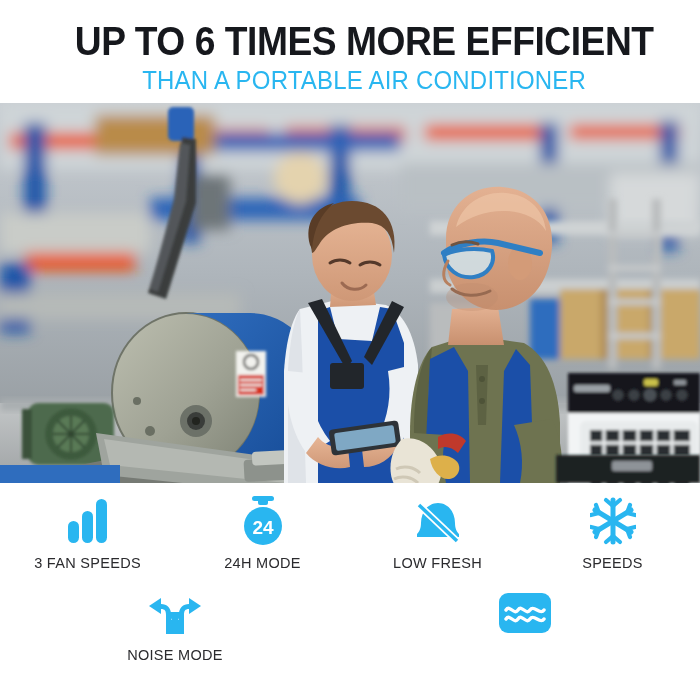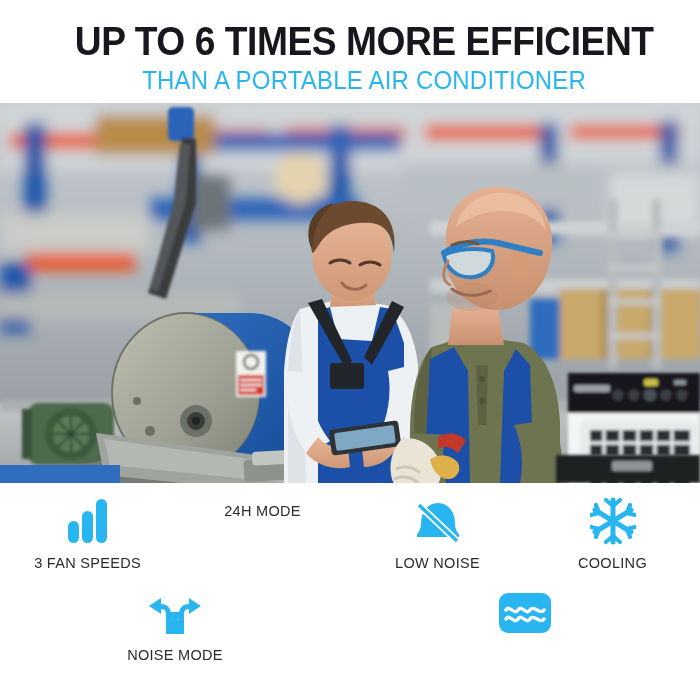--- a/index.html
+++ b/index.html
@@ -394,32 +394,40 @@
           <svg width="48" height="44" viewBox="0 0 48 44">
             <rect x="4" y="22" width="11" height="22" rx="5.5" fill="#29b6f0"></rect>
             <rect x="18" y="12" width="11" height="32" rx="5.5" fill="#29b6f0"></rect>
             <rect x="32" y="0" width="11" height="44" rx="5.5" fill="#29b6f0"></rect>
           </svg>
         </div>
         <div class="feature-label">3 FAN SPEEDS</div>
       </div>
 
       <div class="feature">
+        <div class="feature-icon">
+          <svg width="48" height="50" viewBox="0 0 48 50">
+            <rect x="19" y="0" width="10" height="9" rx="2" fill="#29b6f0"></rect>
+            <rect x="13" y="0" width="22" height="5" rx="2.5" fill="#29b6f0"></rect>
+            <circle cx="24" cy="30" r="19" fill="#29b6f0"></circle>
+            <text x="24" y="37.5" text-anchor="middle" font-family="Liberation Sans, sans-serif" font-size="19" font-weight="bold" fill="#ffffff">24</text>
+          </svg>
+        </div>
         <div class="feature-label">24H MODE</div>
       </div>
 
       <div class="feature">
         <div class="feature-icon">
           <svg width="46" height="44" viewBox="0 0 46 44">
             <path d="M23 4 C13 4 6 13 6 24 C6 30 4 33 2 35 L2 38 L44 38 L44 35 C42 33 40 30 40 24 C40 13 33 4 23 4 Z" fill="#29b6f0"></path>
             <line x1="4" y1="6" x2="42" y2="42" stroke="#ffffff" stroke-width="7"></line>
             <line x1="4" y1="6" x2="42" y2="42" stroke="#29b6f0" stroke-width="3.5"></line>
           </svg>
         </div>
-        <div class="feature-label">LOW NOISE</div>
+        <div class="feature-label">LOW FRESH</div>
       </div>
 
       <div class="feature">
         <div class="feature-icon">
           <svg width="46" height="48" viewBox="0 0 46 48">
             <g stroke="#29b6f0" stroke-width="5" stroke-linecap="round">
               <line x1="23" y1="3" x2="23" y2="45"></line>
               <line x1="5" y1="13" x2="41" y2="35"></line>
               <line x1="5" y1="35" x2="41" y2="13"></line>
             </g>
@@ -432,21 +440,21 @@
               <line x1="9" y1="16" x2="1" y2="18"></line>
               <line x1="37" y1="32" x2="40" y2="40"></line>
               <line x1="37" y1="32" x2="45" y2="30"></line>
               <line x1="9" y1="32" x2="1" y2="30"></line>
               <line x1="9" y1="32" x2="6" y2="40"></line>
               <line x1="37" y1="16" x2="45" y2="18"></line>
               <line x1="37" y1="16" x2="40" y2="8"></line>
             </g>
           </svg>
         </div>
-        <div class="feature-label">COOLING</div>
+        <div class="feature-label">SPEEDS</div>
       </div>
 
     </div>
 
     <div class="feature-row row2">
 
 
       <div class="feature">
         <div class="feature-icon">
           <svg width="56" height="46" viewBox="0 0 56 46">

